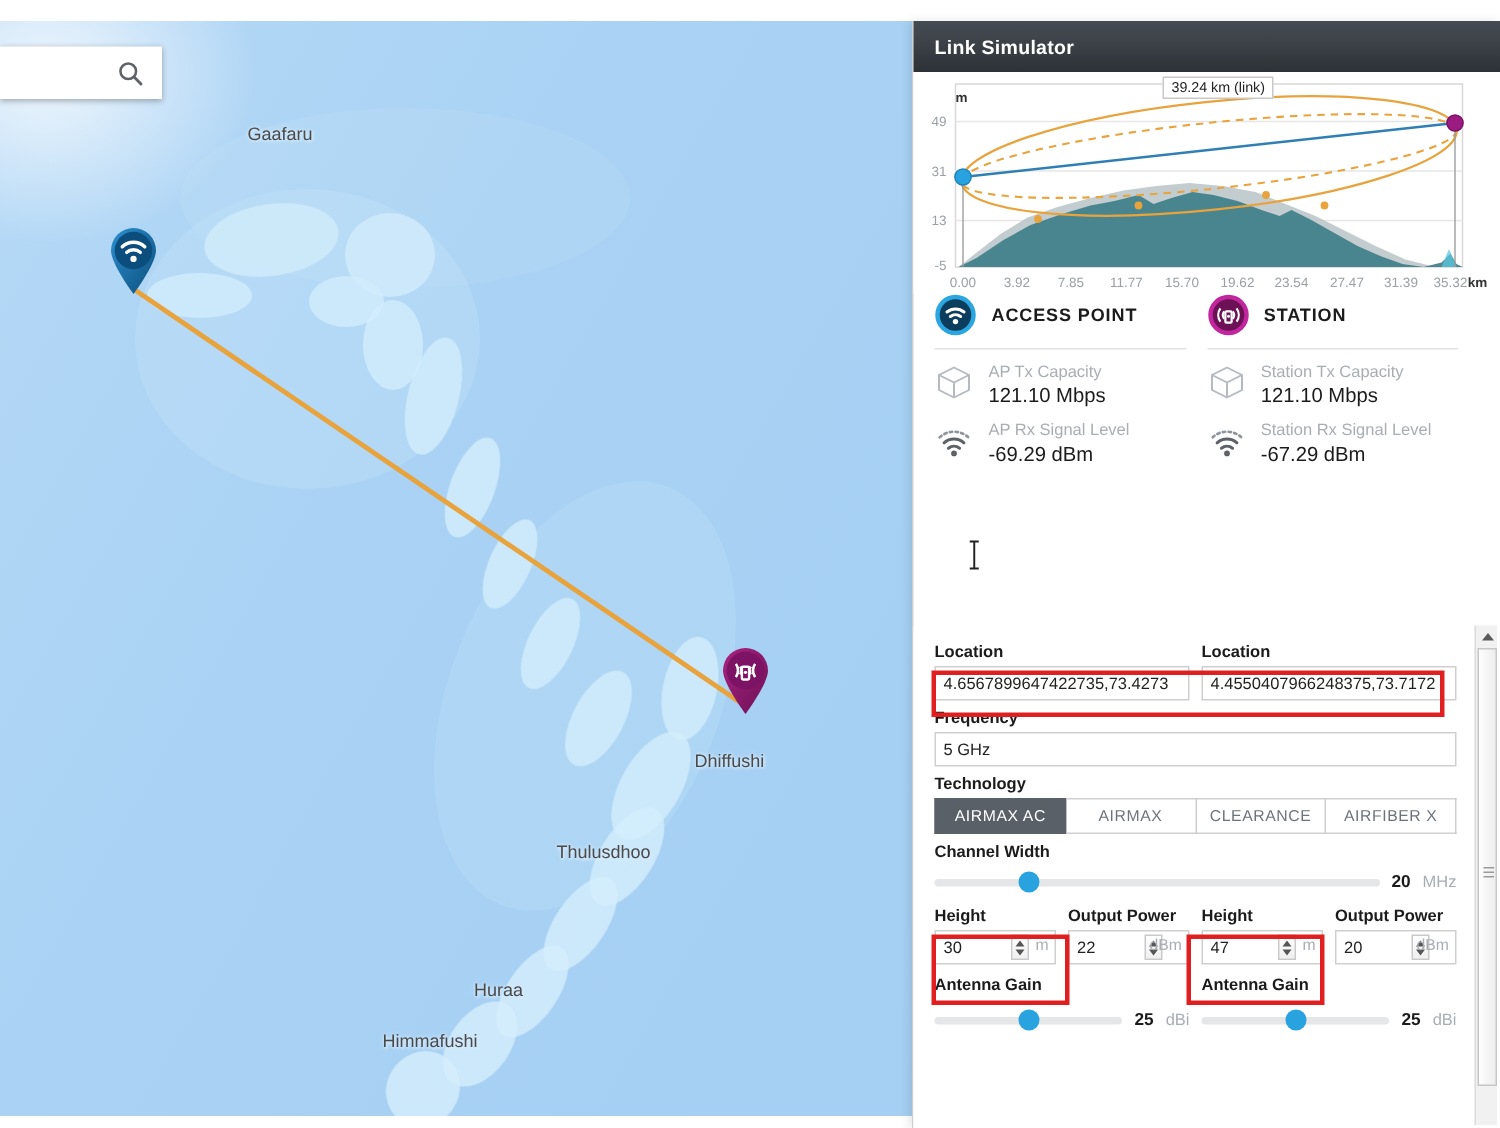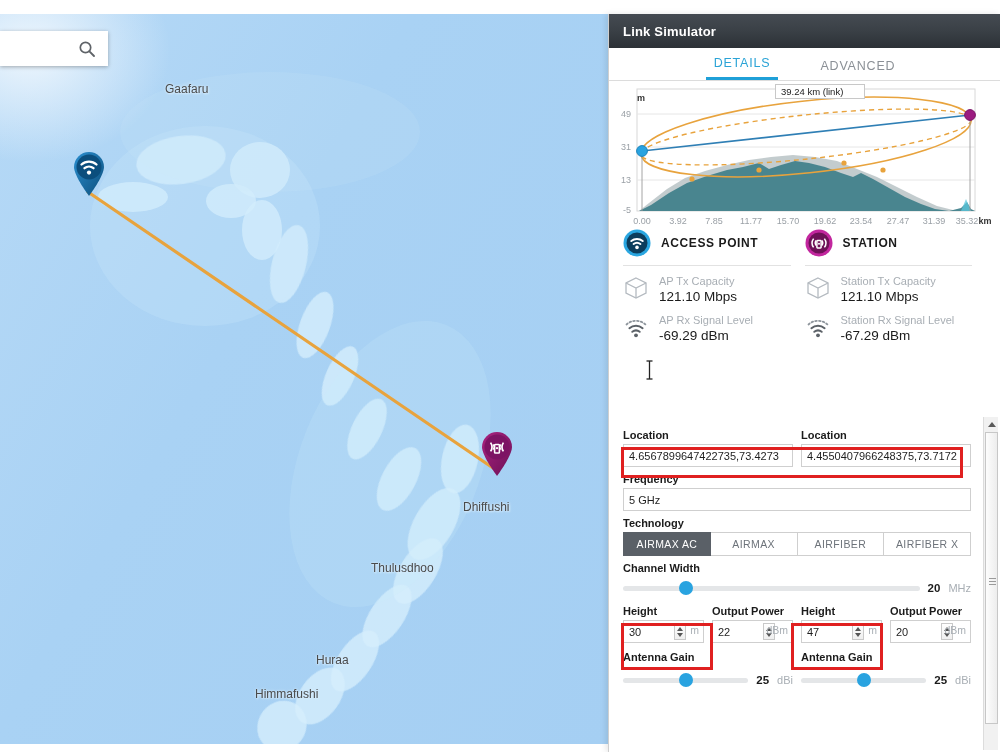--- a/index.html
+++ b/index.html
@@ -101,21 +101,21 @@
     border-bottom: 3px solid #1fa0d8;
   }
 
   
   #chart-wrap { position: relative; width: 392px; height: 148px; background:#fff; }
   #chart-svg { position:absolute; left:0; top:0; }
   #link-badge {
     position:absolute; left: 166px; top: 3px;
     background:#fff; border:1px solid #c8c8c8;
     font-size: 9.5px; color:#222;
-    padding: 1px 21px 1px 5px;
+    padding: 1px 5px 1px 5px;
     z-index: 5; white-space: nowrap;
   }
   .axis-lbl { font-size: 9px; fill: #9aa0a6; font-family: "Liberation Sans", sans-serif; }
   .axis-unit { font-size: 9px; fill: #333; font-weight: bold; font-family: "Liberation Sans", sans-serif; }
 
   
   #legend {
     display:flex; align-items:center; gap: 22px;
     padding: 4px 0 8px 18px;
     font-size: 9.5px; font-weight: bold; color:#2d2d2d;
@@ -320,24 +320,20 @@
     <div class="map-label" style="left:316px;top:639px;">Huraa</div>
     <div class="map-label" style="left:255px;top:673px;">Himmafushi</div>
   </div>
 
   <div id="panel">
 
     <div id="panel-header">
       <span>Link Simulator</span>
     </div>
 
-    <div id="tabs">
-      <div class="tab active">DETAILS</div>
-      <div class="tab">ADVANCED</div>
-    </div>
 
     <div id="chart-wrap">
       <div id="link-badge">39.24 km (link)</div>
 
       <svg id="chart-svg" width="392" height="148" viewBox="0 0 392 148">
 
         <rect x="28" y="8" width="338" height="122" fill="#ffffff" stroke="#d8d8d8" stroke-width="1"></rect>
 
         <line x1="28" y1="33" x2="366" y2="33" stroke="#e6e6e6" stroke-width="1"></line>
         <line x1="28" y1="66" x2="366" y2="66" stroke="#e6e6e6" stroke-width="1"></line>
@@ -511,21 +507,21 @@
         </div>
       </div>
 
       <div class="f-label">Frequency</div>
       <input class="inp" value="5 GHz" style="">
 
       <div class="f-label">Technology</div>
       <div class="seg">
         <div class="on">AIRMAX AC</div>
         <div>AIRMAX</div>
-        <div>AIRFIBER</div>
+        <div>CLEARANCE</div>
         <div>AIRFIBER X</div>
       </div>
 
       <div class="f-label">Channel Width</div>
       <div class="slider-row">
         <div class="slider">
           <div class="track"></div>
           <div class="knob" style="left:19%;"></div>
         </div>
         <span class="s-val">20</span>

